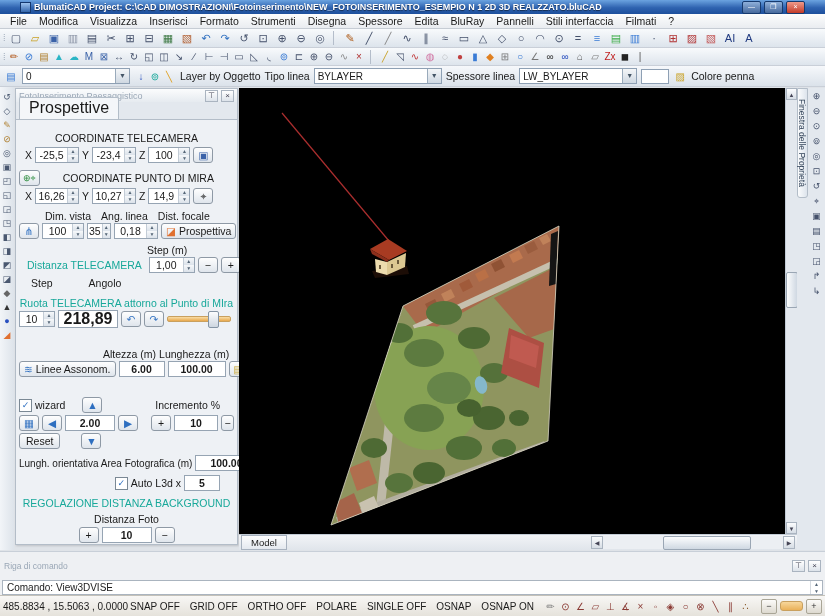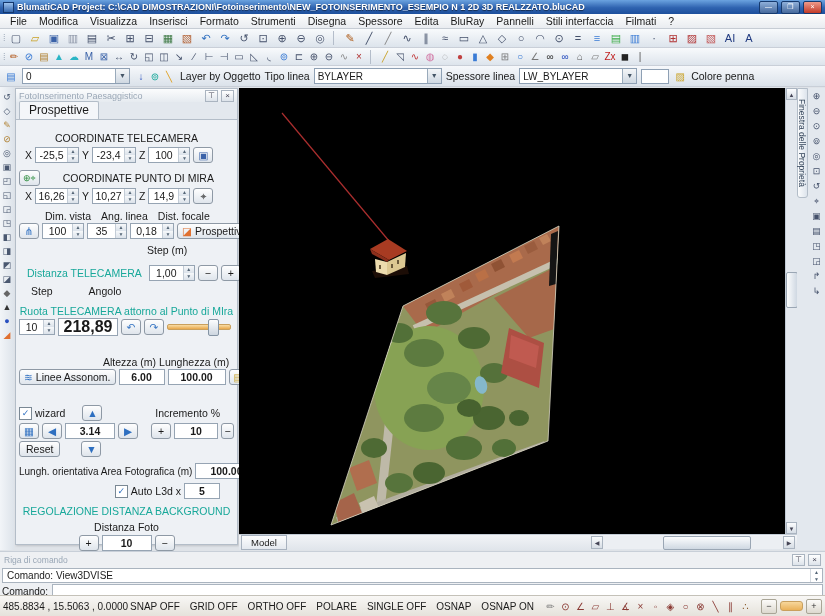--- a/index.html
+++ b/index.html
@@ -1,21 +1,21 @@
 <!DOCTYPE html>
 <html><head>
 <meta charset="utf-8">
 <style>
   html,body{margin:0;padding:0}
   #app{position:relative;width:825px;height:616px;overflow:hidden;background:#dfe3e8;
        font-family:"Liberation Sans",sans-serif;font-size:11px;color:#1a1a1a}
 
   
   .titlebar{position:absolute;left:0;top:0;width:825px;height:14px;box-sizing:border-box;
-    background:linear-gradient(#6ba3e0,#2f63b0 55%,#1d4f9c);display:flex;align-items:center;padding:0 3px;gap:3px}
+    background:linear-gradient(#6ba3e0,#2f63b0 55%,#1d4f9c);display:flex;align-items:center;padding:0 20px;gap:3px}
   .app-icon{width:9px;height:9px;background:linear-gradient(#9cc2ee,#3467ad);border:1px solid #14386e;flex:none}
   .title-text{flex:1;font-size:9px;font-weight:bold;color:#fff;white-space:nowrap;overflow:hidden;text-shadow:0 1px 1px rgba(0,0,0,.55)}
   .win-btn{width:17px;height:11px;font-size:7px;line-height:10px;text-align:center;color:#fff;flex:none;
     border:1px solid #163a6e;border-radius:2px;background:linear-gradient(#8fb0da,#47699c)}
   .win-btn.close{background:linear-gradient(#ef9a8a,#c23a28)}
 
   
   .menubar{position:absolute;left:0;top:14px;width:825px;height:15px;box-sizing:border-box;
     background:linear-gradient(#fdfdfd,#e9ecf0);border-bottom:1px solid #c6ccd4;
     display:flex;align-items:center;padding-left:4px}
@@ -50,21 +50,21 @@
 
   
   .panel{position:absolute;left:15px;top:88px;width:223px;height:457px;box-sizing:border-box;
     background:#eef1f5;border:1px solid #b3bdc8;box-shadow:1px 1px 2px rgba(0,0,0,.15)}
   .panel-header{height:13px;display:flex;align-items:center;padding:0 3px;
     background:linear-gradient(#fbfcfd,#e6ebf0);color:#9aa7b6;font-size:9px}
   .ph-btn{margin-left:3px;width:11px;height:10px;font-size:8px;line-height:9px;text-align:center;color:#445;
     border:1px solid #aab4c0;background:linear-gradient(#fff,#dde3ea)}
   .panel-header .spacer{flex:1}
   .panel-tabs{height:17px;border-bottom:1px solid #b3bdc8;display:flex;align-items:flex-end;padding-left:3px;background:#e3e8ee}
-  .panel-tab{background:#f4f6f9;border:1px solid #b3bdc8;border-bottom:none;padding:1px 9px 2px;font-size:12px;border-radius:2px 2px 0 0}
+  .panel-tab{background:#f4f6f9;border:1px solid #b3bdc8;border-bottom:none;padding:1px 9px 2px;font-size:16px;border-radius:2px 2px 0 0}
   .panel-body{padding:2px 3px;display:flex;flex-direction:column}
   .prow{display:flex;align-items:center;gap:3px}
   .center{justify-content:center}
   .flabel{font-size:10.5px;white-space:nowrap}
   .teal{color:#18a89a}
   .sfield{display:inline-flex;height:16px;border:1px solid #96a4b3;background:#fff;box-sizing:border-box;align-items:center;flex:none}
   .sfield .v{flex:1;text-align:center;font-size:10.5px;padding:0 1px;white-space:nowrap}
   .spinners{width:10px;height:100%;display:flex;flex-direction:column;border-left:1px solid #c3ccd6}
   .spinners i{flex:1;font-style:normal;font-size:5px;line-height:6px;text-align:center;color:#567;
     background:linear-gradient(#f6f8fa,#dbe2ea)}
@@ -107,21 +107,21 @@
   .hscroll{margin-left:auto;margin-right:2px;display:flex;align-items:center;height:13px}
   .hs-btn{width:12px;height:13px;font-size:6px;line-height:13px;text-align:center;color:#445;
     border:1px solid #aab4c0;background:linear-gradient(#fcfdfe,#d6dde5);box-sizing:border-box}
   .hs-track{width:180px;height:13px;background:#eceff3;position:relative}
   .hs-thumb{position:absolute;left:60px;top:0;width:86px;height:12px;border:1px solid #9aa6b4;border-radius:2px;
     background:linear-gradient(#fcfdfe,#cfd8e2)}
 
   
   .command{position:absolute;left:0;top:551px;width:825px;height:44px;box-sizing:border-box;
     background:#eef0f3;border-top:1px solid #c8cfd8}
-  .cmd-header{height:16px;display:flex;align-items:center;padding:0 4px;color:#9aa7b6;font-size:8.5px}
+  .cmd-header{height:28px;display:flex;align-items:center;padding:0 4px;color:#9aa7b6;font-size:8.5px}
   .cmd-header .spacer{flex:1}
   .cmd-history{margin:0 2px;height:15px;background:#fff;border:1px solid #aab4bf;display:flex;align-items:center;
     font-size:10px;padding-left:4px;box-sizing:border-box}
   .cmd-scroll{margin-left:auto;width:11px;height:100%;display:flex;flex-direction:column;border-left:1px solid #d5dae0}
   .cmd-scroll i{flex:1;font-style:normal;font-size:5px;line-height:6px;text-align:center;color:#567}
   .cmd-input-row{margin:1px 2px 0;height:15px;display:flex;align-items:center;font-size:10px}
   .cmd-input{flex:1;height:13px;border:1px solid #aab4bf;background:#fff;margin-left:4px;font:inherit;font-size:10px;padding:0 2px}
 
   
   .statusbar{position:absolute;left:0;top:595px;width:825px;height:21px;box-sizing:border-box;
@@ -397,21 +397,21 @@
         <span class="btn sqbtn smbtn">
             <span style="color:#2e6fc0">⋔</span>
           </span>
         <span class="sfield" style="width:42px">
           <span class="v">100</span>
             <span class="spinners">
               <i>▲</i>
               <i>▼</i>
             </span>
         </span>
-        <span class="sfield" style="width:40px">
+        <span class="sfield" style="width:24px">
           <span class="v">35</span>
             <span class="spinners">
               <i>▲</i>
               <i>▼</i>
             </span>
         </span>
         <span class="sfield" style="width:44px">
           <span class="v">0,18</span>
             <span class="spinners">
               <i>▲</i>
@@ -420,21 +420,21 @@
         </span>
         <span class="btn smbtn" style="padding:0 4px">
           <span style="color:#e07030">◪</span>
           <span>Prospettiva</span>
         </span>
       </div>
 
       <div class="prow" style="margin-top:5px;padding-left:128px">
         <span class="flabel">Step (m)</span>
       </div>
-      <div class="prow" style="margin-top:9px;padding-left:8px">
+      <div class="prow" style="margin-top:1px;padding-left:8px">
         <span class="flabel teal">Distanza TELECAMERA</span>
         <span class="sfield" style="width:46px;margin-left:4px">
           <span class="v">1,00</span>
             <span class="spinners">
               <i>▲</i>
               <i>▼</i>
             </span>
         </span>
         <span class="btn sqbtn smbtn">−</span>
         <span class="btn sqbtn smbtn">+</span>
@@ -498,21 +498,21 @@
         <span class="flabel" style="margin-left:auto;margin-right:14px">Incremento %</span>
       </div>
       <div class="prow" style="margin-top:2px">
         <span class="btn sqbtn smbtn">
             <span style="color:#2e6fc0">▦</span>
           </span>
         <span class="btn sqbtn smbtn">
             <span style="color:#2e6fc0">◀</span>
           </span>
         <span class="sfield" style="width:50px">
-            <span class="v" style="font-weight:bold">3.14</span>
+            <span class="v" style="font-weight:bold">2.00</span>
           </span>
         <span class="btn sqbtn smbtn">
             <span style="color:#2e6fc0">▶</span>
           </span>
         <span class="btn sqbtn smbtn" style="margin-left:10px">+</span>
         <span class="sfield" style="width:44px">
             <span class="v" style="font-weight:bold">10</span>
           </span>
         <span class="btn sqbtn smbtn" style="width:13px">−</span>
       </div>

